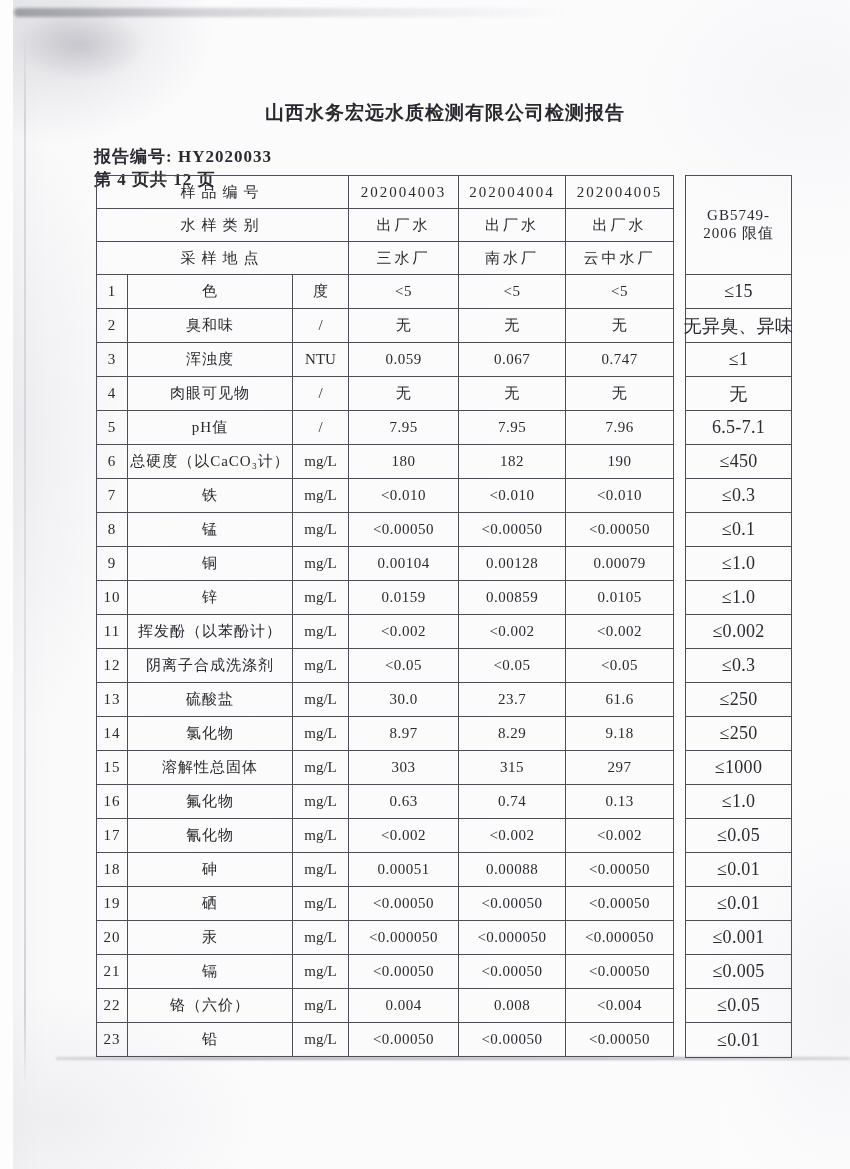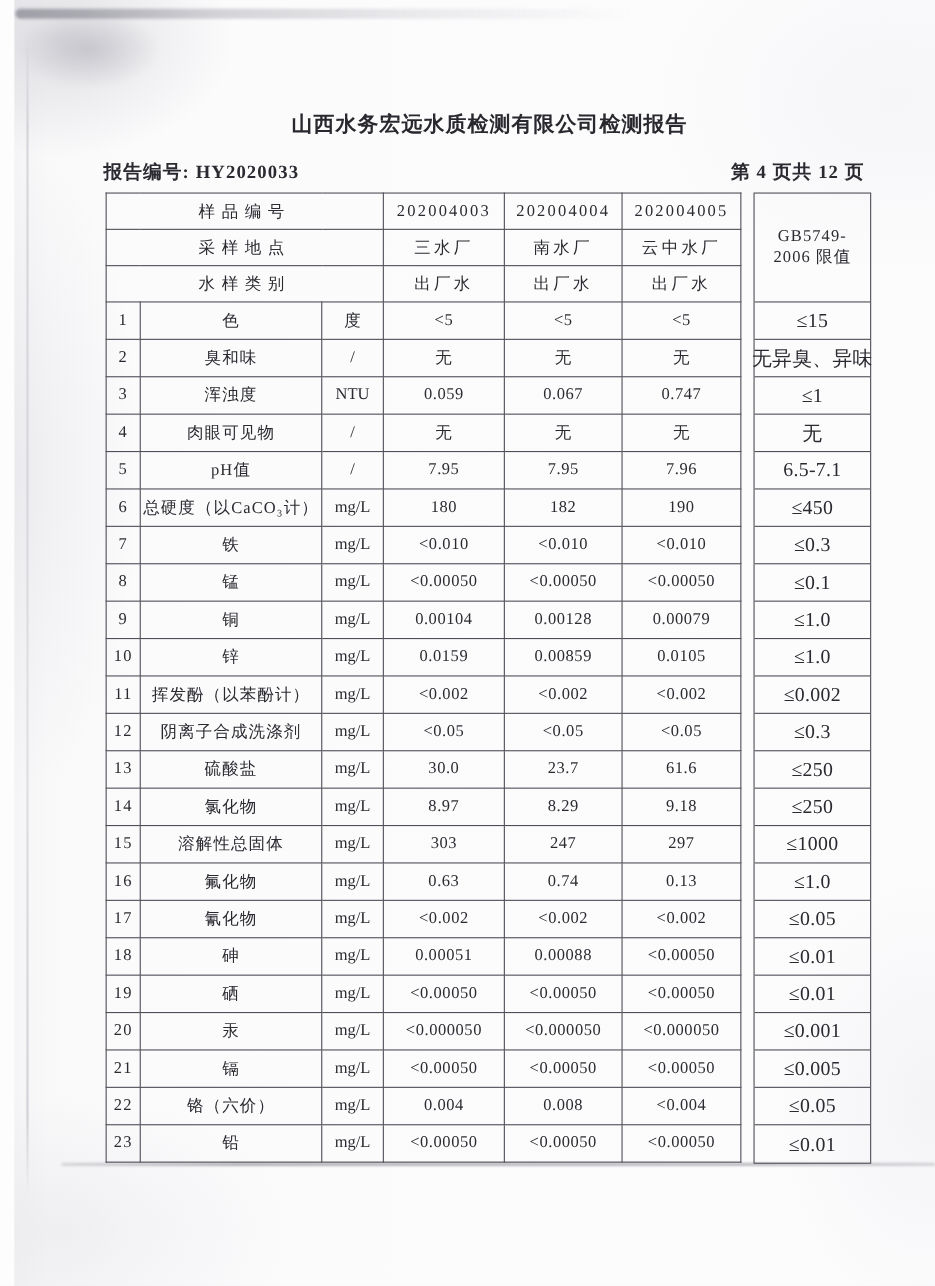--- a/index.html
+++ b/index.html
@@ -42,21 +42,21 @@
   }
   
   .title {
     position:absolute; left:40px; top:100px; width:810px;
     text-align:center; font-size:19px; font-weight:700; letter-spacing:1px;
     font-family:"Liberation Sans","DejaVu Sans",sans-serif; color:#28282e;
   }
   .meta {
     position:absolute; left:94px; top:145px; width:692px;
     display:flex; justify-content:space-between;
-    font-size:17px; font-weight:600; letter-spacing:1px; color:#2a2a30;
+    font-size:17px; font-weight:600; letter-spacing:1px; color:#2a2a30;flex-direction:column;
   }
   
   .tables { position:absolute; left:96px; top:175px; display:flex; align-items:flex-start; }
   table.main { border-collapse:collapse; table-layout:fixed; width:578px; }
   table.main td {
     border:1px solid #4e4e57; text-align:center; vertical-align:middle;
     height:34px; padding:0; font-size:15px; color:#2a2a30; overflow:hidden; white-space:nowrap;
   }
   tr.hrow td { height:33px; }
   td.hl { letter-spacing:6px; font-size:15px; }
@@ -109,30 +109,30 @@
           <col style="width:108px">
       </colgroup>
       <tbody id="main-tbody">
         <tr class="hrow">
           <td colspan="3" class="hl">样品编号</td>
           <td class="hv-num">202004003</td>
           <td class="hv-num">202004004</td>
           <td class="hv-num">202004005</td>
         </tr>
         <tr class="hrow">
+          <td colspan="3" class="hl">水样类别</td>
+          <td class="hv-cjk">出厂水</td>
+          <td class="hv-cjk">出厂水</td>
+          <td class="hv-cjk">出厂水</td>
+        </tr>
+        <tr class="hrow">
           <td colspan="3" class="hl">采样地点</td>
           <td class="hv-cjk">三水厂</td>
           <td class="hv-cjk">南水厂</td>
           <td class="hv-cjk">云中水厂</td>
-        </tr>
-        <tr class="hrow">
-          <td colspan="3" class="hl">水样类别</td>
-          <td class="hv-cjk">出厂水</td>
-          <td class="hv-cjk">出厂水</td>
-          <td class="hv-cjk">出厂水</td>
         </tr>
 
       <tr>
             <td class="c-no">1</td>
             <td class="c-name">色</td>
             <td class="c-unit">度</td>
             <td class="c-val">&lt;5</td>
             <td class="c-val">&lt;5</td>
             <td class="c-val">&lt;5</td>
           </tr>
@@ -238,21 +238,21 @@
             <td class="c-unit">mg/L</td>
             <td class="c-val">8.97</td>
             <td class="c-val">8.29</td>
             <td class="c-val">9.18</td>
           </tr>
           <tr>
             <td class="c-no">15</td>
             <td class="c-name">溶解性总固体</td>
             <td class="c-unit">mg/L</td>
             <td class="c-val">303</td>
-            <td class="c-val">247</td>
+            <td class="c-val">315</td>
             <td class="c-val">297</td>
           </tr>
           <tr>
             <td class="c-no">16</td>
             <td class="c-name">氟化物</td>
             <td class="c-unit">mg/L</td>
             <td class="c-val">0.63</td>
             <td class="c-val">0.74</td>
             <td class="c-val">0.13</td>
           </tr>

